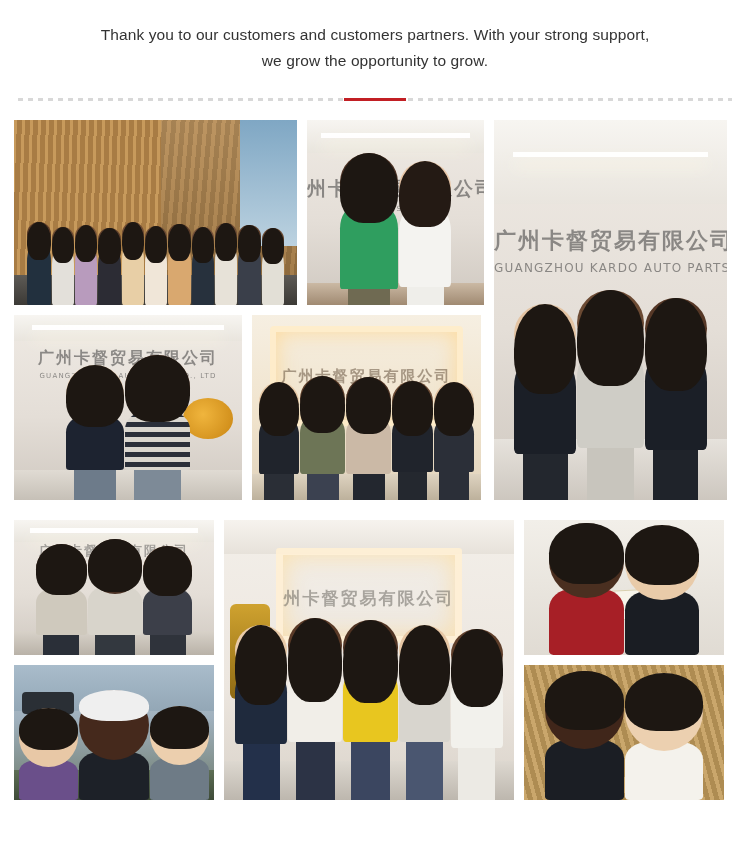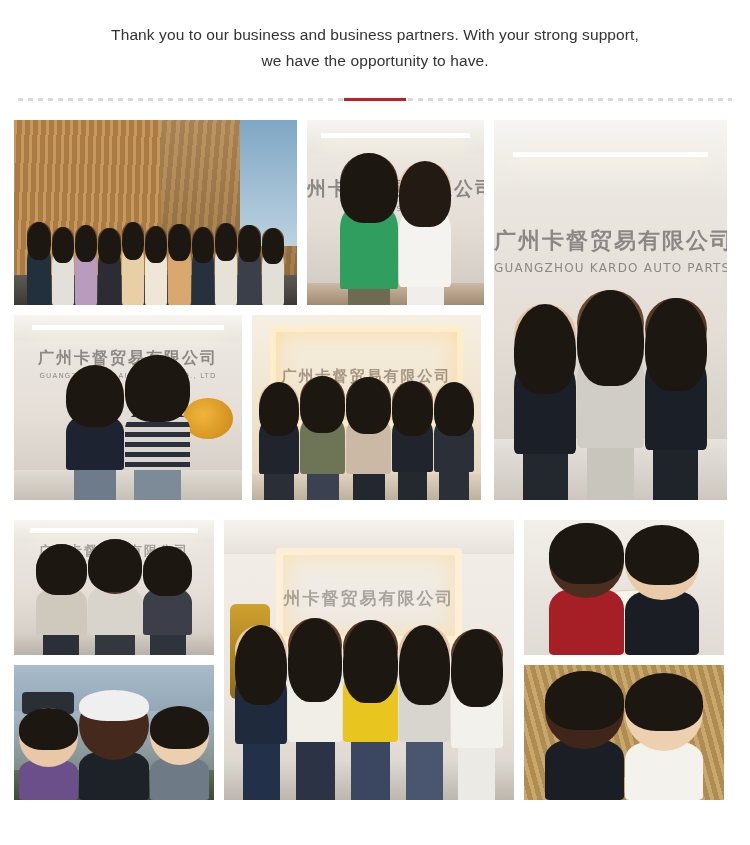--- a/index.html
+++ b/index.html
@@ -198,22 +198,22 @@
     width: 72%;
     background: #2a2f38;
   }
 </style>
 </head>
 <body>
 
 <div class="page">
 
   <div class="headline">
-    <div>Thank you to our business and business partners. With your strong support,</div>
-    <div>we have the opportunity to have.</div>
+    <div>Thank you to our customers and customers partners. With your strong support,</div>
+    <div>we grow the opportunity to grow.</div>
   </div>
 
   <div class="divider-wrap">
     <div class="divider-dashes"></div>
     <div class="divider-accent"></div>
   </div>
 
   <div class="gallery">
 
     <div class="row">

